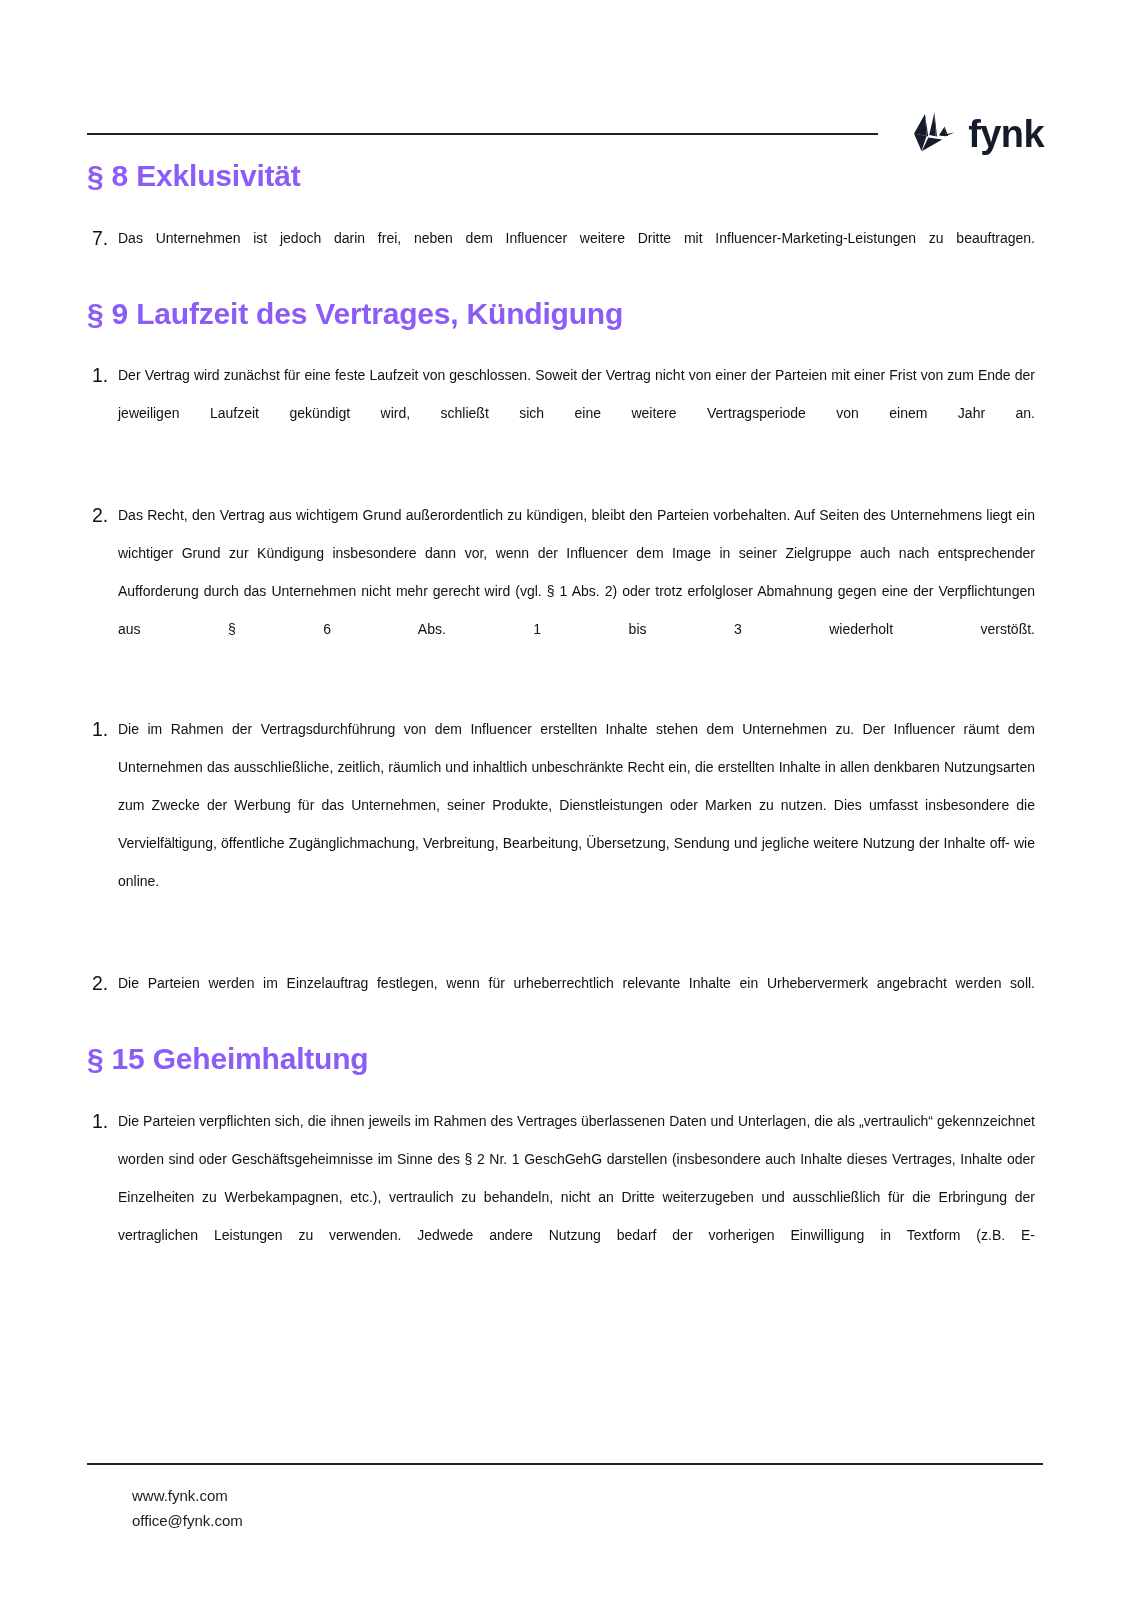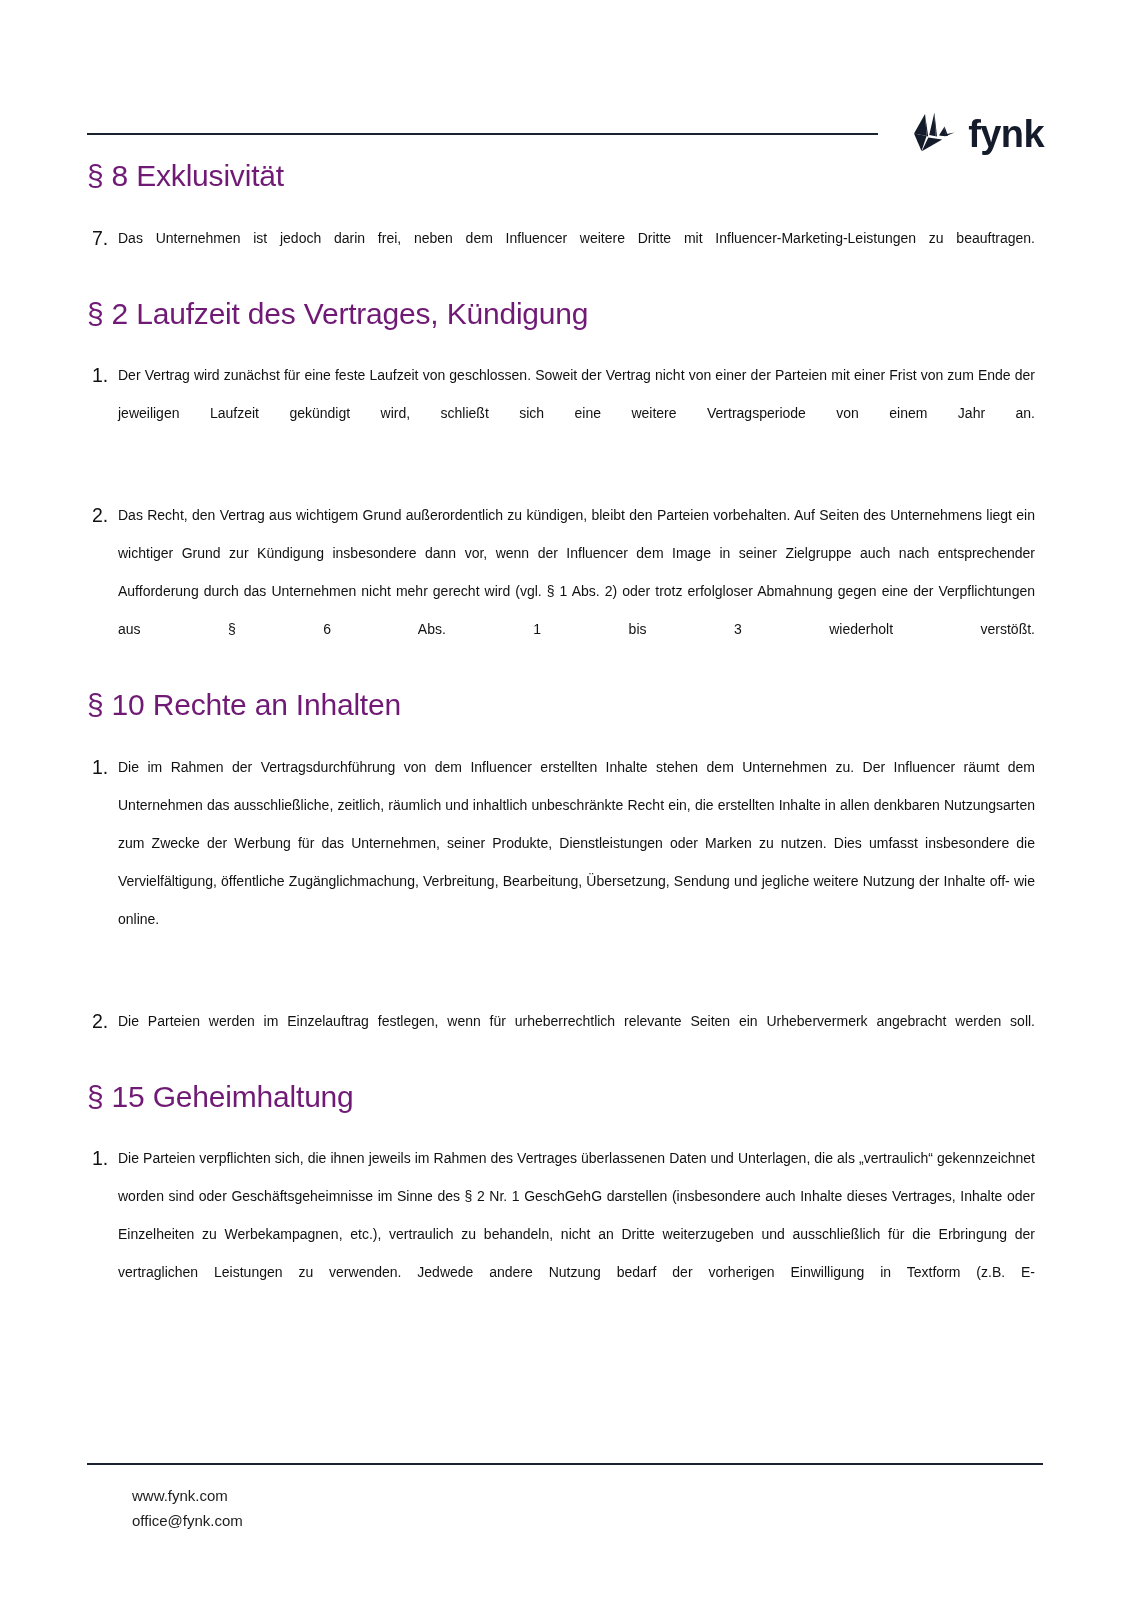--- a/index.html
+++ b/index.html
@@ -65,23 +65,23 @@
   
   .content {
     position: absolute;
     top: 152px;
     left: 87px;
     width: 948px;
   }
 
   h2.section-heading {
     font-size: 30px;
-    font-weight: 400;
+    font-weight: 700;
     letter-spacing: -0.2px;
-    color: #701a75;
+    color: #8b5cf6;
     margin: 0;
     padding: 0;
     line-height: 1.25;
   }
   .sec-gap-top-first { margin-top: 10px; }
   .sec-gap-top { margin-top: 46px; }
 
   ol.clause-list {
     list-style: none;
     margin: 0;
@@ -171,41 +171,40 @@
   <div class="content">
 
     <h2 class="section-heading sec-gap-top-first">§ 8 Exklusivität</h2>
     <ol class="clause-list">
       <li>
         <span class="clause-num">7.</span>
         <span class="clause-text">Das Unternehmen ist jedoch darin frei, neben dem Influencer weitere Dritte mit Influencer-Marketing-Leistungen zu beauftragen.</span>
       </li>
     </ol>
 
-    <h2 class="section-heading sec-gap-top">§ 2 Laufzeit des Vertrages, Kündigung</h2>
+    <h2 class="section-heading sec-gap-top">§ 9 Laufzeit des Vertrages, Kündigung</h2>
     <ol class="clause-list">
       <li>
         <span class="clause-num">1.</span>
         <span class="clause-text">Der Vertrag wird zunächst für eine feste Laufzeit von geschlossen. Soweit der Vertrag nicht von einer der Parteien mit einer Frist von zum Ende der jeweiligen Laufzeit gekündigt wird, schließt sich eine weitere Vertragsperiode von einem Jahr an.</span>
       </li>
       <li>
         <span class="clause-num">2.</span>
         <span class="clause-text">Das Recht, den Vertrag aus wichtigem Grund außerordentlich zu kündigen, bleibt den Parteien vorbehalten. Auf Seiten des Unternehmens liegt ein wichtiger Grund zur Kündigung insbesondere dann vor, wenn der Influencer dem Image in seiner Zielgruppe auch nach entsprechender Aufforderung durch das Unternehmen nicht mehr gerecht wird (vgl. § 1 Abs. 2) oder trotz erfolgloser Abmahnung gegen eine der Verpflichtungen aus § 6 Abs. 1 bis 3 wiederholt verstößt.</span>
       </li>
     </ol>
 
-    <h2 class="section-heading sec-gap-top">§ 10 Rechte an Inhalten</h2>
     <ol class="clause-list">
       <li>
         <span class="clause-num">1.</span>
         <span class="clause-text">Die im Rahmen der Vertragsdurchführung von dem Influencer erstellten Inhalte stehen dem Unternehmen zu. Der Influencer räumt dem Unternehmen das ausschließliche, zeitlich, räumlich und inhaltlich unbeschränkte Recht ein, die erstellten Inhalte in allen denkbaren Nutzungsarten zum Zwecke der Werbung für das Unternehmen, seiner Produkte, Dienstleistungen oder Marken zu nutzen. Dies umfasst insbesondere die Vervielfältigung, öffentliche Zugänglichmachung, Verbreitung, Bearbeitung, Übersetzung, Sendung und jegliche weitere Nutzung der Inhalte off- wie online.</span>
       </li>
       <li>
         <span class="clause-num">2.</span>
-        <span class="clause-text">Die Parteien werden im Einzelauftrag festlegen, wenn für urheberrechtlich relevante Seiten ein Urhebervermerk angebracht werden soll.</span>
+        <span class="clause-text">Die Parteien werden im Einzelauftrag festlegen, wenn für urheberrechtlich relevante Inhalte ein Urhebervermerk angebracht werden soll.</span>
       </li>
     </ol>
 
     <h2 class="section-heading sec-gap-top">§ 15 Geheimhaltung</h2>
     <ol class="clause-list">
       <li>
         <span class="clause-num">1.</span>
         <span class="clause-text">Die Parteien verpflichten sich, die ihnen jeweils im Rahmen des Vertrages überlassenen Daten und Unterlagen, die als „vertraulich“ gekennzeichnet worden sind oder Geschäftsgeheimnisse im Sinne des § 2 Nr. 1 GeschGehG darstellen (insbesondere auch Inhalte dieses Vertrages, Inhalte oder Einzelheiten zu Werbekampagnen, etc.), vertraulich zu behandeln, nicht an Dritte weiterzugeben und ausschließlich für die Erbringung der vertraglichen Leistungen zu verwenden. Jedwede andere Nutzung bedarf der vorherigen Einwilligung in Textform (z.B. E-</span>
       </li>
     </ol>

